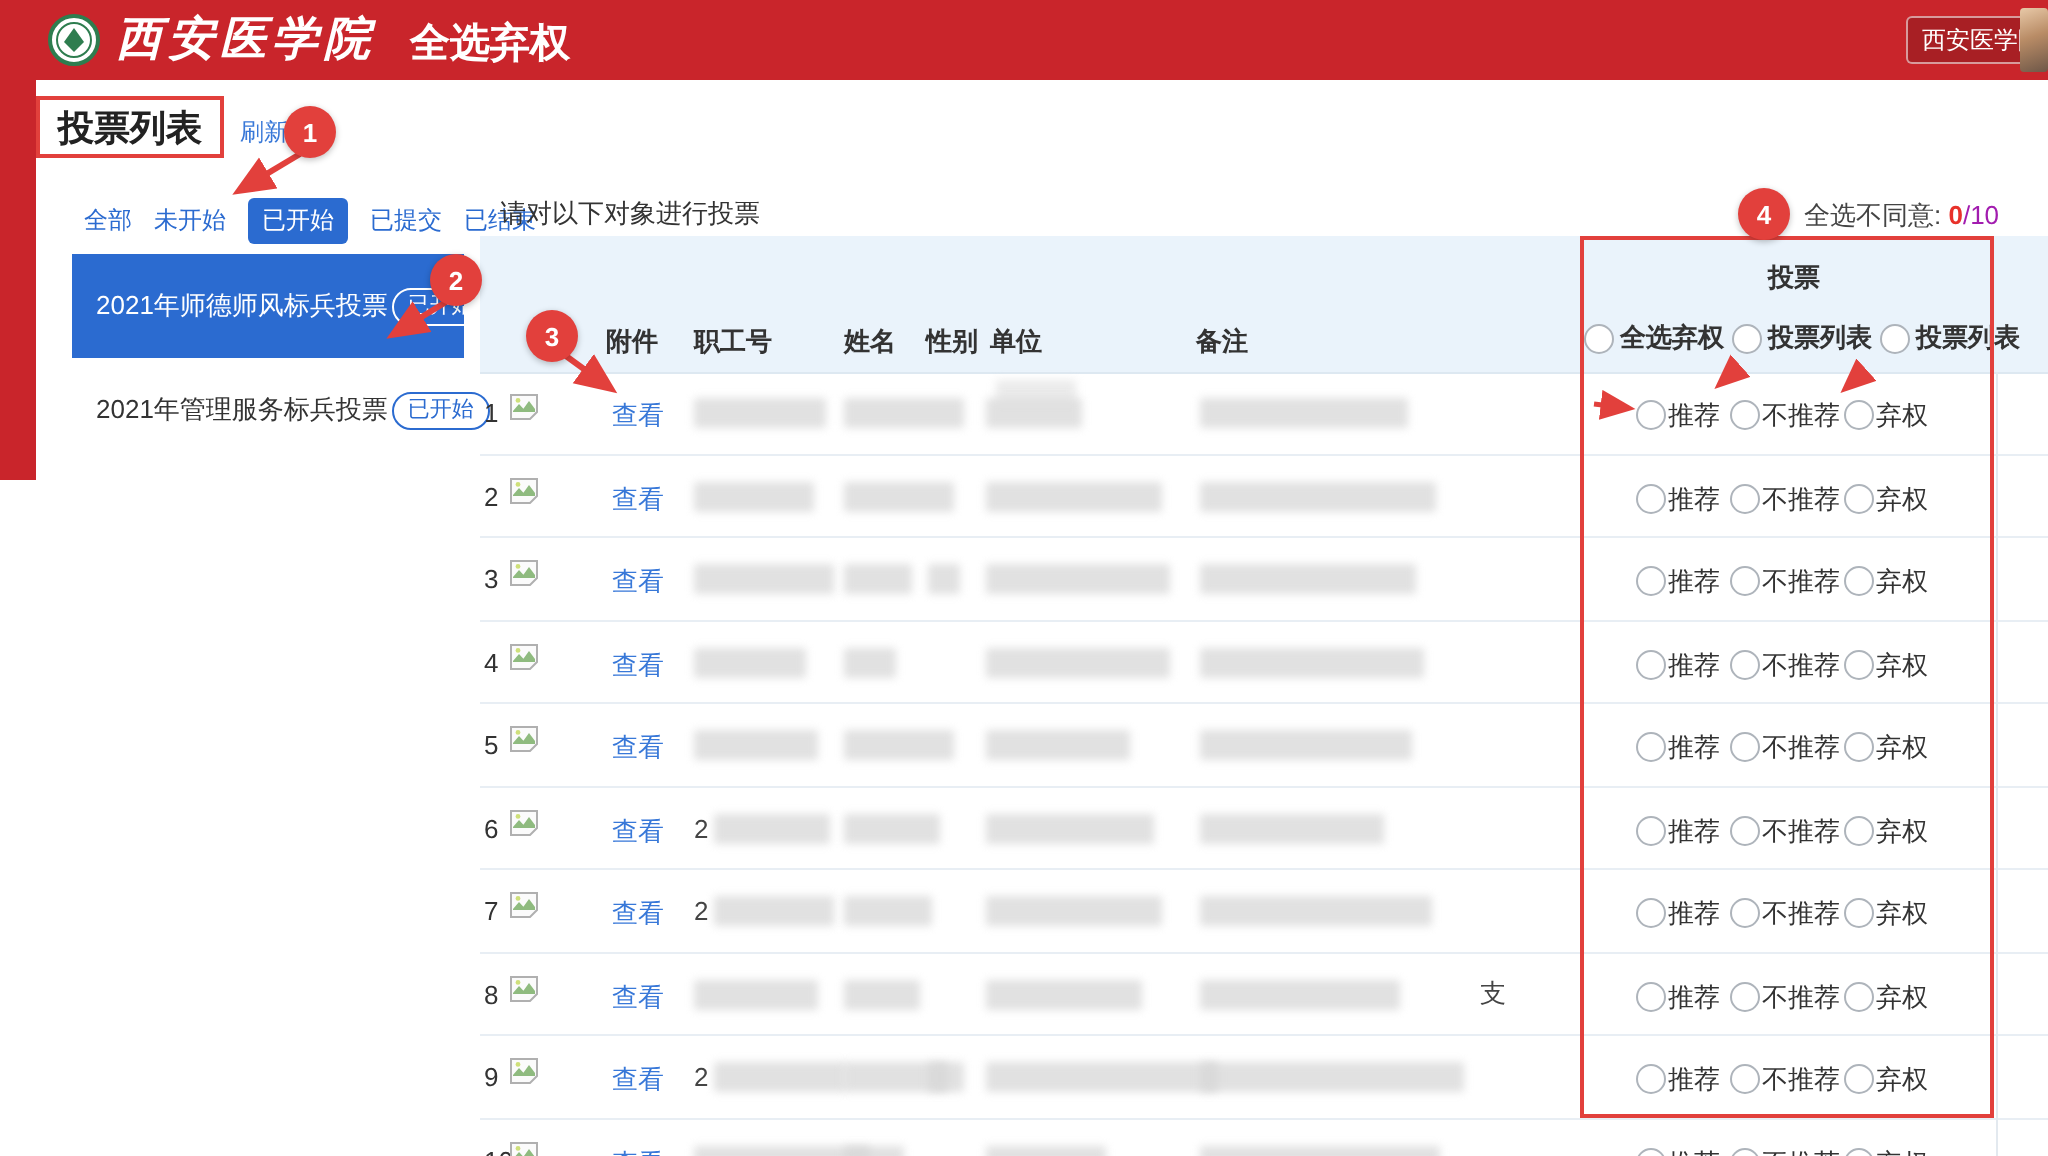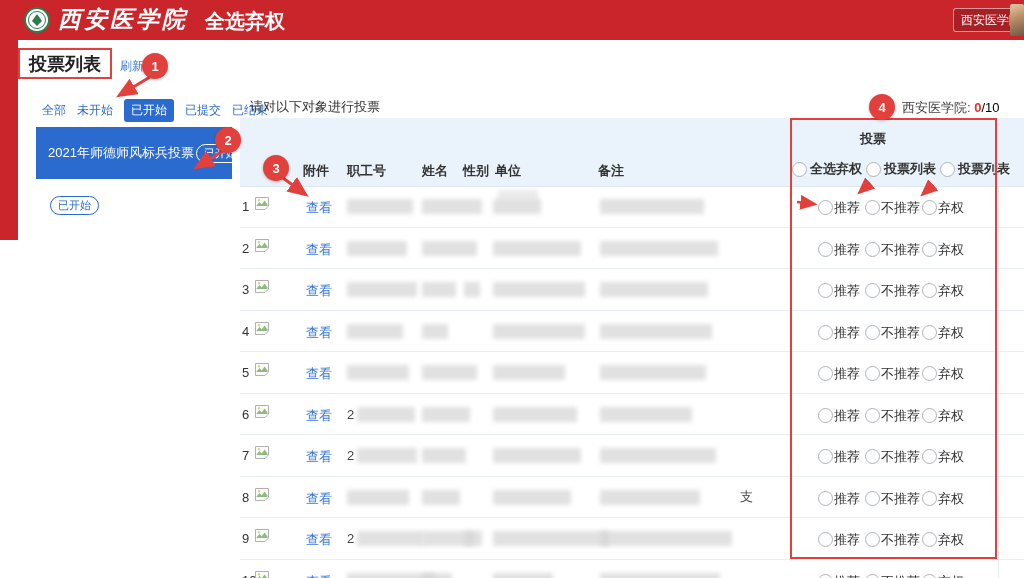--- a/index.html
+++ b/index.html
@@ -35,24 +35,24 @@
   .vote-item{position:absolute;left:36px;width:184px;display:flex;align-items:center;white-space:nowrap;cursor:pointer;}
   .vote-item.sel{top:127px;height:52px;background:var(--blue);color:#fff;padding-left:12px;font-size:13px;}
   .vote-item.plain{top:191px;height:28px;color:var(--ink);padding-left:12px;font-size:13px;}
   .pill{display:inline-block;margin-left:2px;padding:1px 7px;border-radius:10px;font-size:11px;line-height:15px;}
   .vote-item.sel .pill{border:1px solid #fff;color:#fff;}
   .vote-item.plain .pill{border:1px solid var(--blue);color:var(--blue);}
   
   .prompt{position:absolute;left:250px;top:98px;font-size:13px;}
   .limit{position:absolute;left:902px;top:99px;font-size:13px;color:#444;white-space:nowrap;}
   .limit b{color:#e8312a;font-weight:bold;}
-  .limit i{font-style:normal;color:#000000;}
+  .limit i{font-style:normal;color:#a21caf;}
   .band{position:absolute;left:240px;top:118px;width:784px;height:68px;background:var(--band);
     border-bottom:1px solid #dde8f1;}
-  .vote-head{position:absolute;left:620px;top:12px;width:50px;text-align:left;font-size:13px;font-weight:bold;}
+  .vote-head{position:absolute;left:620px;top:12px;width:50px;text-align:right;font-size:13px;font-weight:bold;}
   .cols{position:absolute;left:0;top:42px;width:100%;height:26px;font-size:13px;font-weight:bold;}
   .cols span{position:absolute;top:2px;white-space:nowrap;}
   .selall{position:absolute;left:552px;top:42px;display:flex;align-items:center;font-size:13px;font-weight:bold;white-space:nowrap;}
   .radio{display:inline-block;width:13px;height:13px;border-radius:50%;border:1px solid #aeb4bb;background:#fff;
     vertical-align:-2px;margin-right:3px;cursor:pointer;flex:0 0 auto;}
   .rows{position:absolute;left:240px;top:186px;width:784px;height:392px;}
   .row{position:relative;width:100%;height:41.5px;border-bottom:1px solid var(--line);box-sizing:border-box;font-size:13px;}
   .row span{position:absolute;white-space:nowrap;}
   .rno{left:2px;top:13px;}
   .ricon{left:14px;top:10px;}
@@ -101,26 +101,27 @@
       <span class="filter">已提交</span>
       <span class="filter">已结束</span>
     </div>
 
   <div id="sidebar">
       <div class="vote-item sel">
         <span>2021年师德师风标兵投票</span>
         <span class="pill">已开始</span>
       </div>
       <div class="vote-item plain">
+        <span>2021年管理服务标兵投票</span>
         <span class="pill">已开始</span>
       </div>
     </div>
 
   <div class="prompt">请对以下对象进行投票</div>
-  <div class="limit"><span>西安医学院: </span><b>0</b><i>/10</i></div>
+  <div class="limit"><span>全选不同意: </span><b>0</b><i>/10</i></div>
 
   <div class="band">
     <div class="vote-head">投票</div>
     <div class="cols" id="cols">
         <span style="left: 63px;">附件</span>
         <span style="left: 107px;">职工号</span>
         <span style="left: 182px;">姓名</span>
         <span style="left: 223px;">性别</span>
         <span style="left: 255px;">单位</span>
         <span style="left: 358px;">备注</span>

